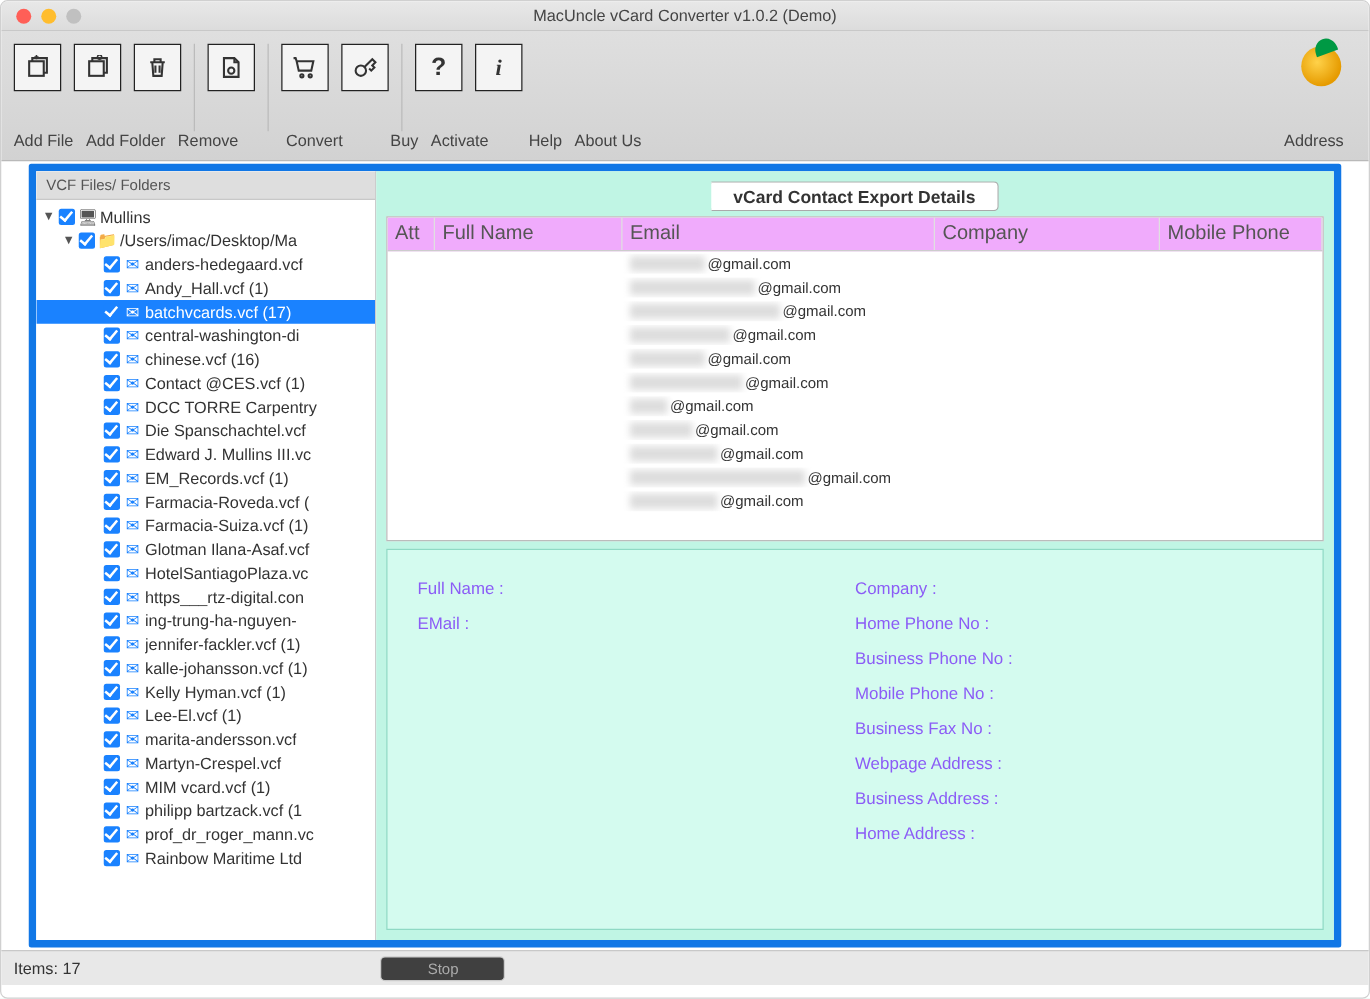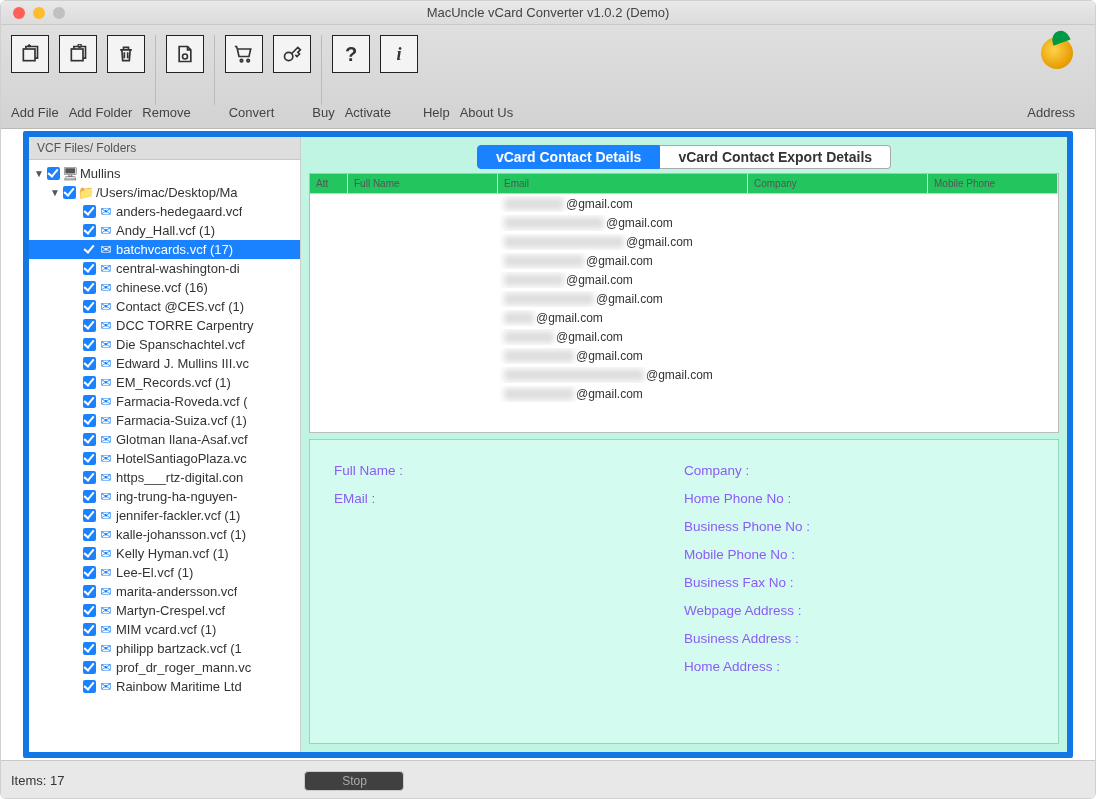--- a/index.html
+++ b/index.html
@@ -144,23 +144,23 @@
   .tab:last-child{border-radius:0 4px 4px 0; border-left:none;}
   .grid-wrap {
     margin:0 6px;
     background:#fff;
     border:1px solid #bbb;
     flex:0 0 260px;
     display:flex; flex-direction:column;
     overflow:hidden;
   }
   .grid-head {
-    display:flex; background:#22c55e;
+    display:flex; background:#f0abfc;
     border-bottom:1px solid #ccc;
-    font-size:10px; color:#555;
+    font-size:16px; color:#555;
   }
   .grid-head div { padding:4px 6px; border-right:1px solid #e0e0e0; }
   .col-att{flex:0 0 38px;} .col-name{flex:0 0 150px;}
   .col-email{flex:1;} .col-company{flex:0 0 180px;} .col-phone{flex:0 0 130px;}
   .grid-body { flex:1; overflow-y:auto; position:relative; }
   .grid-row { display:flex; font-size:12px; height:19px; align-items:center; }
   .grid-row > div { padding:1px 6px; overflow:hidden; }
   .email-cell { display:flex; align-items:center; }
   .email-pfx { display:inline-block; width:var(--w,70px); height:12px; background:#ddd; filter:blur(3px); margin-right:2px; }
   .name-blur { width:100px; height:12px; background:#e4e4e4; filter:blur(4px); }
@@ -174,21 +174,21 @@
     grid-template-columns: 1fr 1fr;
     grid-auto-rows: 28px;
     align-items:center;
     font-size:13.5px;
     color:#8b5cf6;
     overflow:auto;
   }
   .details .lbl { white-space:nowrap; }
   
   .status {
-    height:40px;
+    height:28px;
     background:#e8e8e8;
     border-top:1px solid #c8c8c8;
     display:flex; align-items:center;
     padding:12px 10px; gap:20px;
   }
   .stop-btn {
     width:100px; height:20px;
     background:#404040; border:1px solid #ccc; border-radius:4px;
     color:#aaa; font-size:12px; text-align:center; line-height:18px;
     margin-left:220px;
@@ -456,21 +456,20 @@
         <div class="tree-row lvl2">
           <span class="disclosure"></span>
           <span class="chk"></span>
           <span class="file-icon">✉</span>
           <span class="txt">Rainbow Maritime Ltd</span>
         </div>
       </div>
   </div>
   <div class="content">
     <div class="tabs">
-      <div class="tab active">vCard Contact Details</div>
       <div class="tab">vCard Contact Export Details</div>
     </div>
     <div class="grid-wrap">
       <div class="grid-head">
         <div class="col-att">Att</div>
         <div class="col-name">Full Name</div>
         <div class="col-email">Email</div>
         <div class="col-company">Company</div>
         <div class="col-phone">Mobile Phone</div>
       </div>

